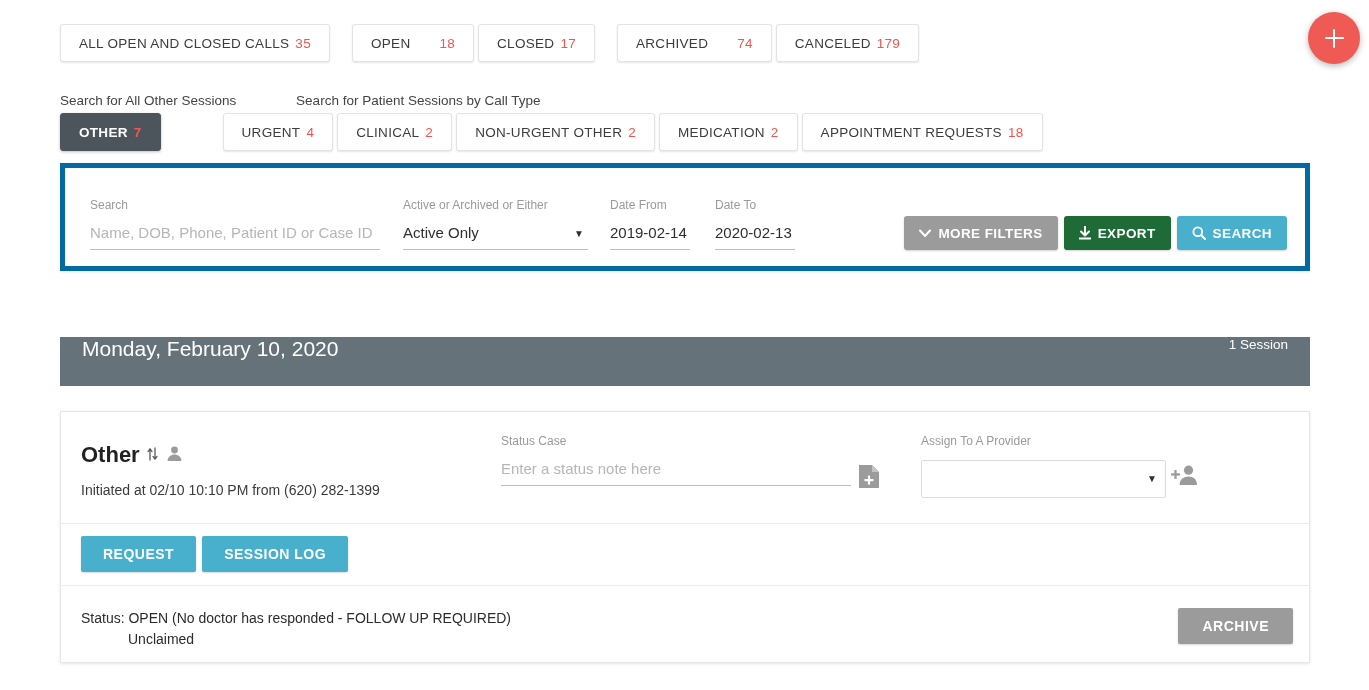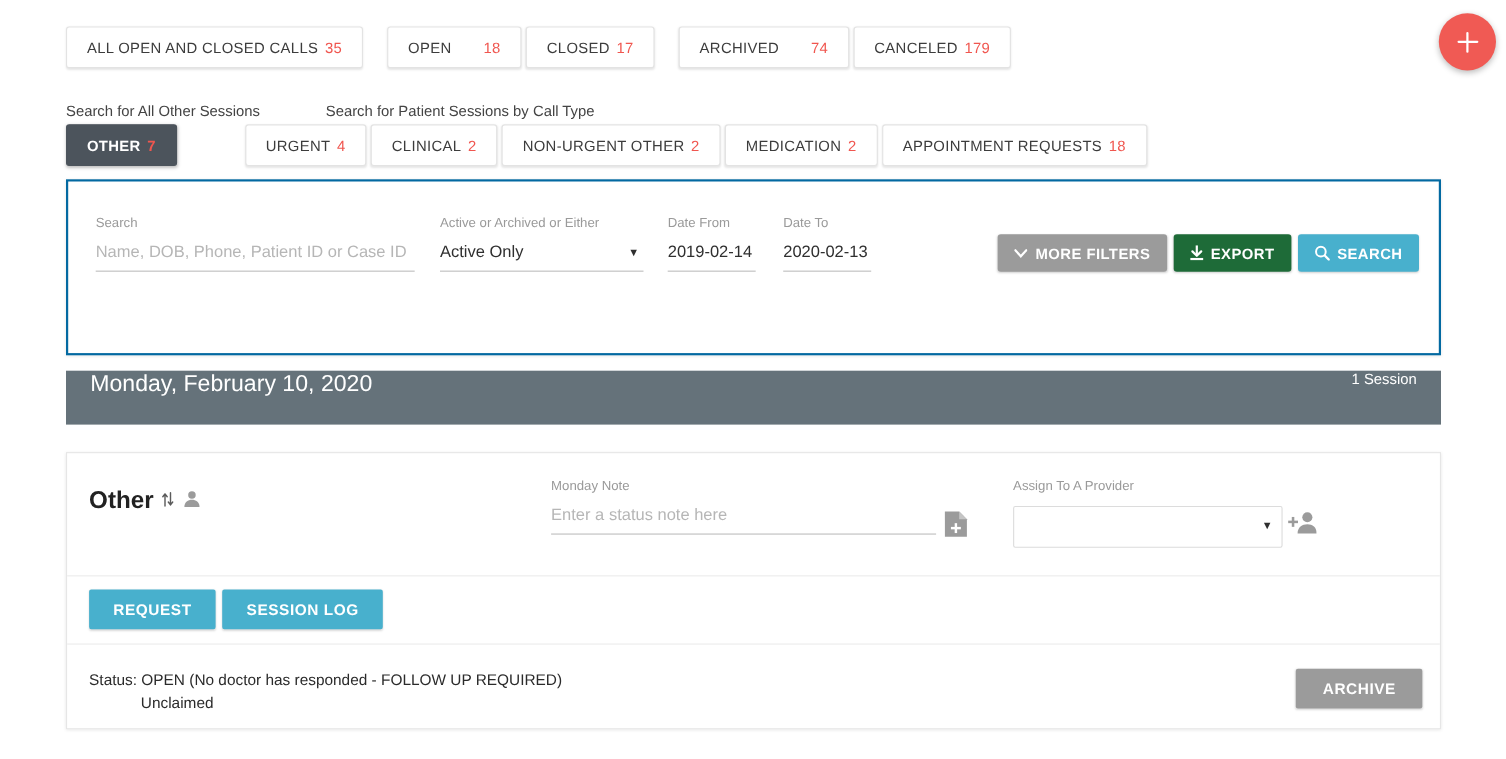--- a/index.html
+++ b/index.html
@@ -101,23 +101,23 @@
   }
   .tab-btn.selected .cnt { color: #f0564f; font-weight: 700; }
   .tabs-gap { width: 62px; }
 
   
   .filter-panel {
     position: absolute;
     top: 163px;
     left: 60px;
     width: 1250px;
-    height: 160px;
+    height: 108px;
     background: #ffffff;
-    border: 2px solid #0369a1;
+    border: 5px solid #0369a1;
     box-shadow: 0 1px 3px rgba(0,0,0,0.10);
   }
   .field {
     position: absolute;
   }
   .field .flabel {
     font-size: 12px;
     color: #9a9a9a;
     display: block;
     margin-bottom: 12px;
@@ -468,23 +468,24 @@
         </svg>
       </span>
       <span>
         <svg width="17" height="17" viewBox="0 0 17 17">
           <circle cx="8.5" cy="5" r="3.4" fill="#9b9b9b"></circle>
           <path d="M1.6 16 C1.6 11.6 5 9.4 8.5 9.4 C12 9.4 15.4 11.6 15.4 16 Z" fill="#9b9b9b"></path>
         </svg>
       </span>
     </div>
 
+    <div class="sess-sub">Initiated at 02/10 10:10 PM from (620) 282-1399</div>
 
     <div class="field note-field">
-      <span class="flabel">Monday Note</span>
+      <span class="flabel">Status Case</span>
       <input class="fvalue" type="text" placeholder="Enter a status note here" style="">
     </div>
 
     <button class="note-icon-btn">
       <span>
         <svg width="22" height="25" viewBox="0 0 22 25">
           <path d="M1 1 H14 L21 8 V24 H1 Z" fill="#9b9b9b"></path>
           <path d="M14 1 V8 H21" fill="#c4c4c4"></path>
           <rect x="6.5" y="15" width="9" height="2.2" fill="#ffffff"></rect>
           <rect x="9.9" y="11.6" width="2.2" height="9" fill="#ffffff"></rect>

